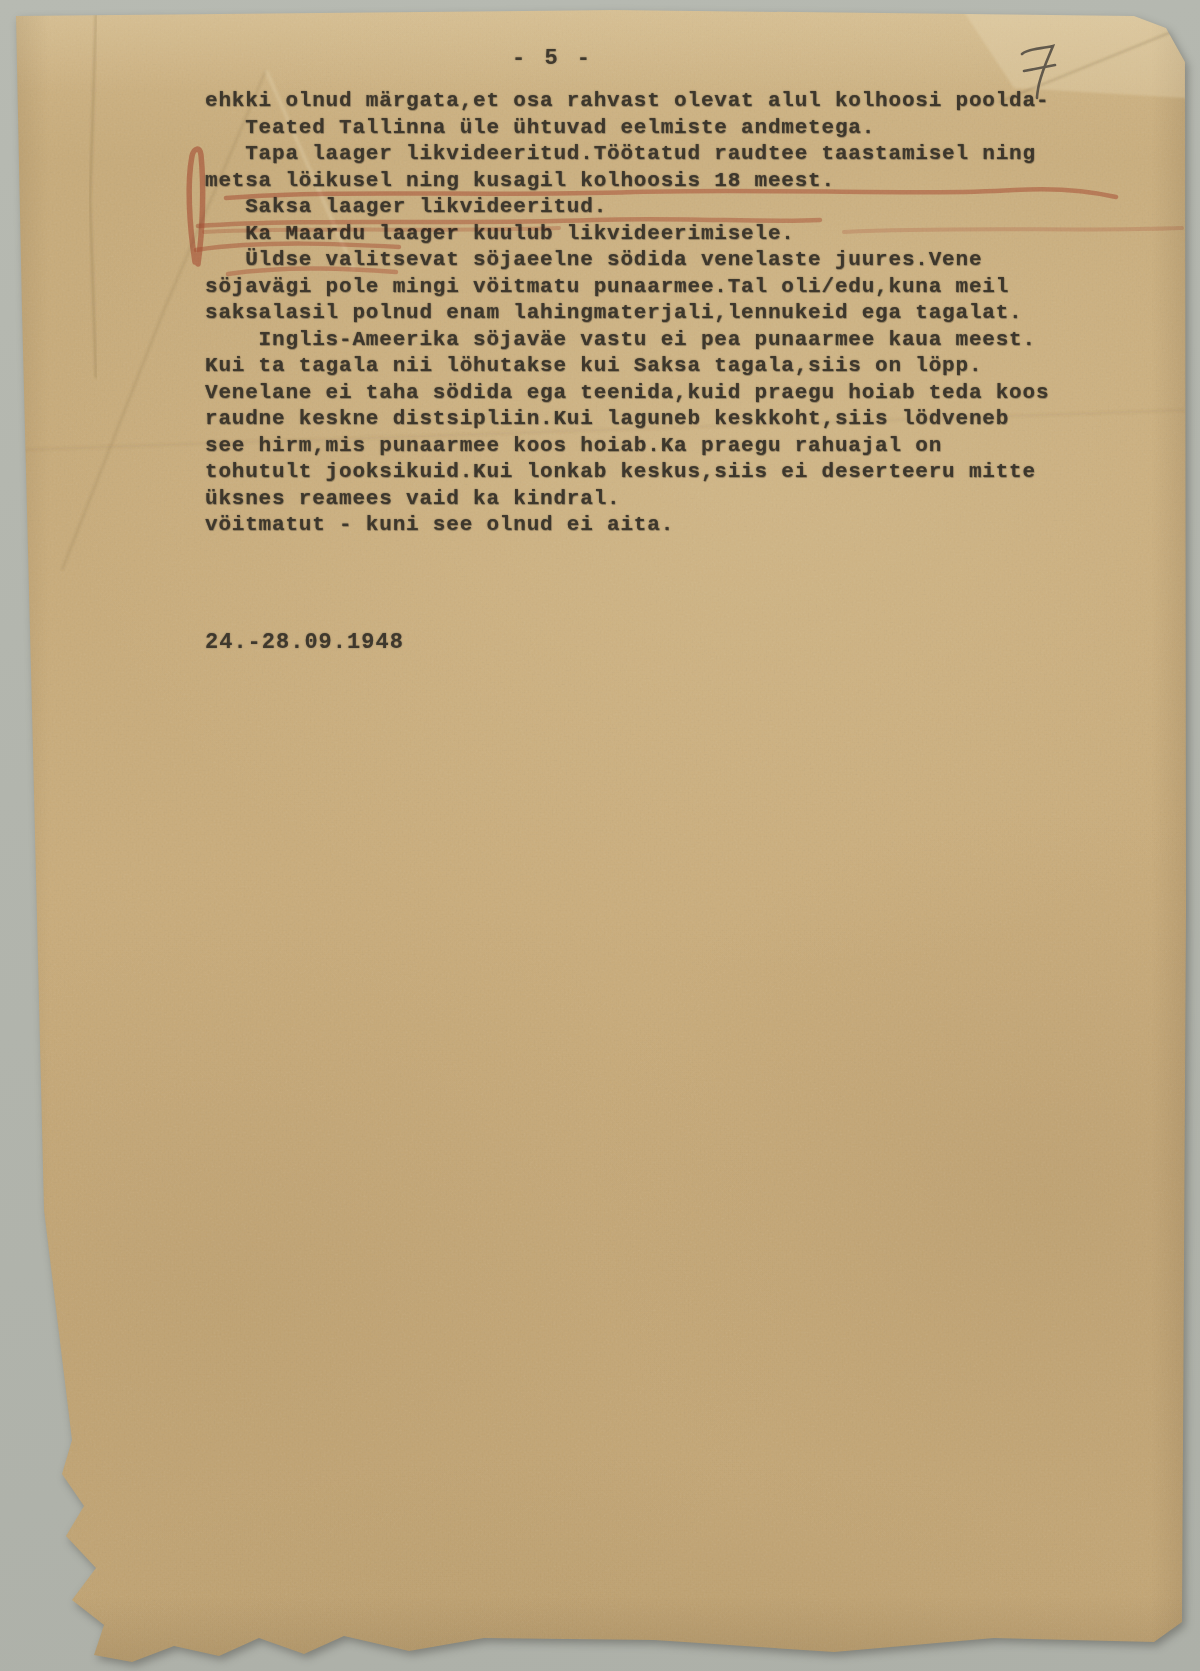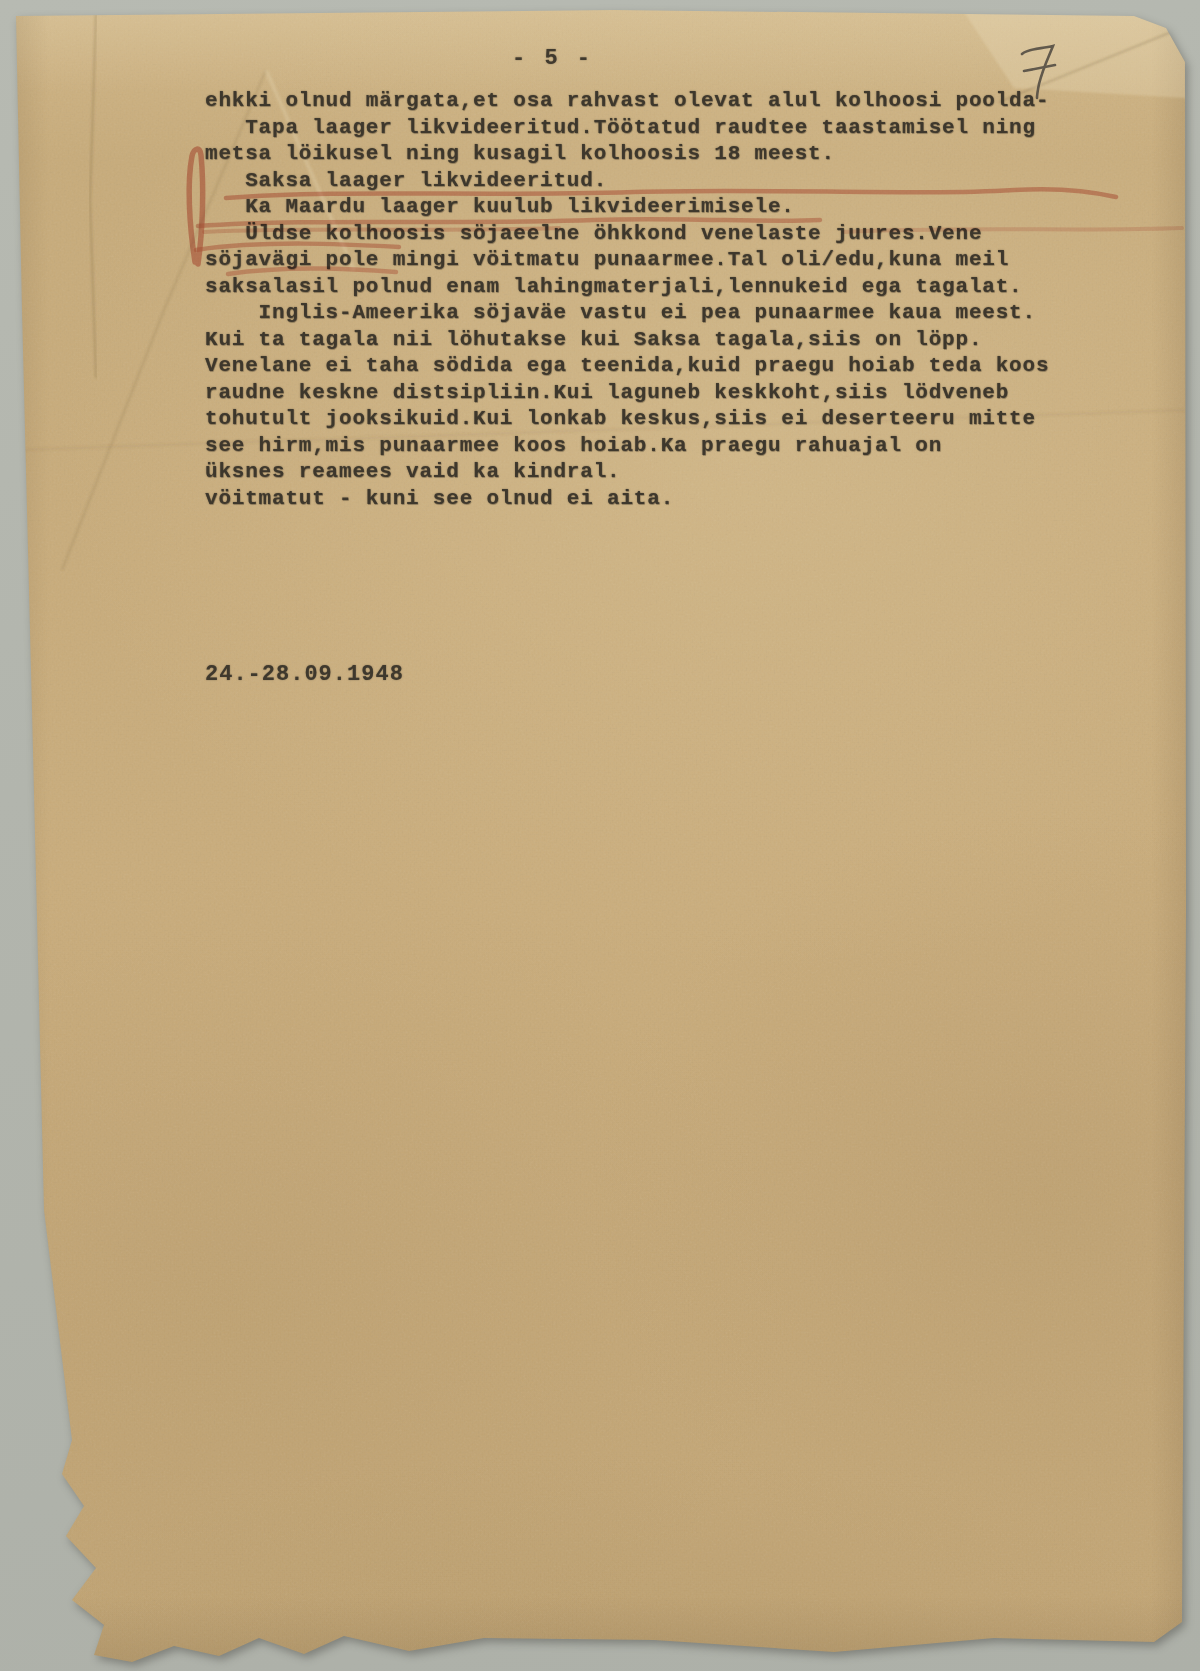--- a/index.html
+++ b/index.html
@@ -59,21 +59,20 @@
     position: absolute; left: 498px; top: 36px;
     font-size: 22px; font-weight: 700; letter-spacing: 3px;
     color: rgba(58, 52, 42, 0.9);
     text-shadow: 0 0 1.5px rgba(80, 70, 52, 0.7);
   }
   .datestamp {
     position: absolute; left: 191px; top: 620px;
     font-size: 22px; font-weight: 700; letter-spacing: 1px;
     color: rgba(58, 52, 42, 0.92);
     text-shadow: 0 0 1.5px rgba(80, 70, 52, 0.7);
-    margin-top: 32px;
   }
   .hand7 { position: absolute; left: 1005px; top: 30px; }
 
   .redmarks { position: absolute; left: 0; top: 0; width: 1172px; height: 1652px; mix-blend-mode: multiply; }
 </style>
 </head>
 <body>
 
 <div class="stage">
   <div class="paper-wrap">
@@ -103,33 +102,34 @@
         <path d="M82,2 L76,190 L82,368" stroke="rgba(112,92,60,0.22)" stroke-width="2.5" fill="none" filter="url(#soft)"></path>
         <path d="M252,60 L150,300 L48,560" stroke="rgba(112,92,60,0.16)" stroke-width="2.5" fill="none" filter="url(#soft)"></path>
         <path d="M252,60 L340,260" stroke="rgba(226,210,172,0.35)" stroke-width="4" fill="none" filter="url(#soft)"></path>
         <path d="M2,440 L1172,400" stroke="rgba(112,92,60,0.07)" stroke-width="3" fill="none" filter="url(#soft)"></path>
       </svg>
 
       <div class="pagenum">- 5 -</div>
 
       <div class="textblock">
         <div class="tline">ehkki olnud märgata,et osa rahvast olevat alul kolhoosi poolda-</div>
+        <div class="tline">   Teated Tallinna üle ühtuvad eelmiste andmetega.</div>
         <div class="tline">   Tapa laager likvideeritud.Töötatud raudtee taastamisel ning</div>
         <div class="tline">metsa löikusel ning kusagil kolhoosis 18 meest.</div>
         <div class="tline">   Saksa laager likvideeritud.</div>
         <div class="tline">   Ka Maardu laager kuulub likvideerimisele.</div>
-        <div class="tline">   Üldse kolhoosis söjaeelne öhkkond venelaste juures.Vene</div>
+        <div class="tline">   Üldse valitsevat söjaeelne södida venelaste juures.Vene</div>
         <div class="tline">söjavägi pole mingi vöitmatu punaarmee.Tal oli/edu,kuna meil</div>
         <div class="tline">saksalasil polnud enam lahingmaterjali,lennukeid ega tagalat.</div>
         <div class="tline">    Inglis-Ameerika söjaväe vastu ei pea punaarmee kaua meest.</div>
         <div class="tline">Kui ta tagala nii löhutakse kui Saksa tagala,siis on löpp.</div>
         <div class="tline">Venelane ei taha södida ega teenida,kuid praegu hoiab teda koos</div>
         <div class="tline">raudne keskne distsipliin.Kui laguneb keskkoht,siis lödveneb</div>
+        <div class="tline">see hirm,mis punaarmee koos hoiab.Ka praegu rahuajal on</div>
         <div class="tline">tohutult jooksikuid.Kui lonkab keskus,siis ei deserteeru mitte</div>
-        <div class="tline">see hirm,mis punaarmee koos hoiab.Ka praegu rahuajal on</div>
         <div class="tline">üksnes reamees vaid ka kindral.</div>
         <div class="tline">vöitmatut - kuni see olnud ei aita.</div>
       </div>
 
       <div class="datestamp">24.-28.09.1948</div>
 
       <svg class="hand7" width="44" height="62" viewBox="0 0 44 62" xmlns="http://www.w3.org/2000/svg" aria-label="7">
         <g stroke="#4d473f" stroke-width="2.6" fill="none" stroke-linecap="round" opacity="0.85">
           <path d="M3,14 C10,8 22,9 34,6 C30,16 24,28 20,44 C19,49 18,54 18,58"></path>
           <path d="M5,31 L36,25"></path>

